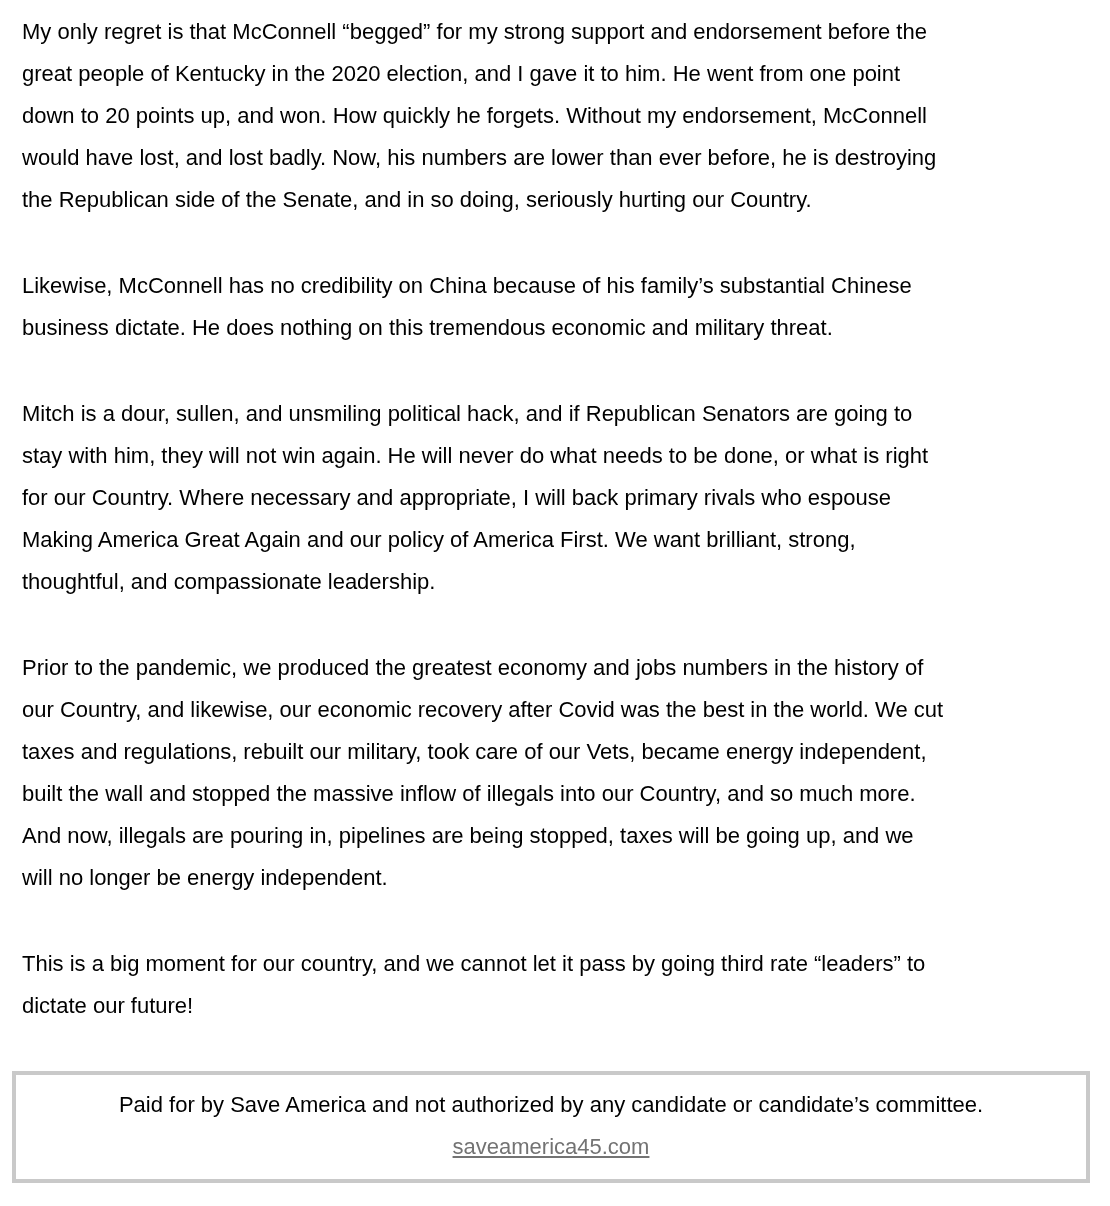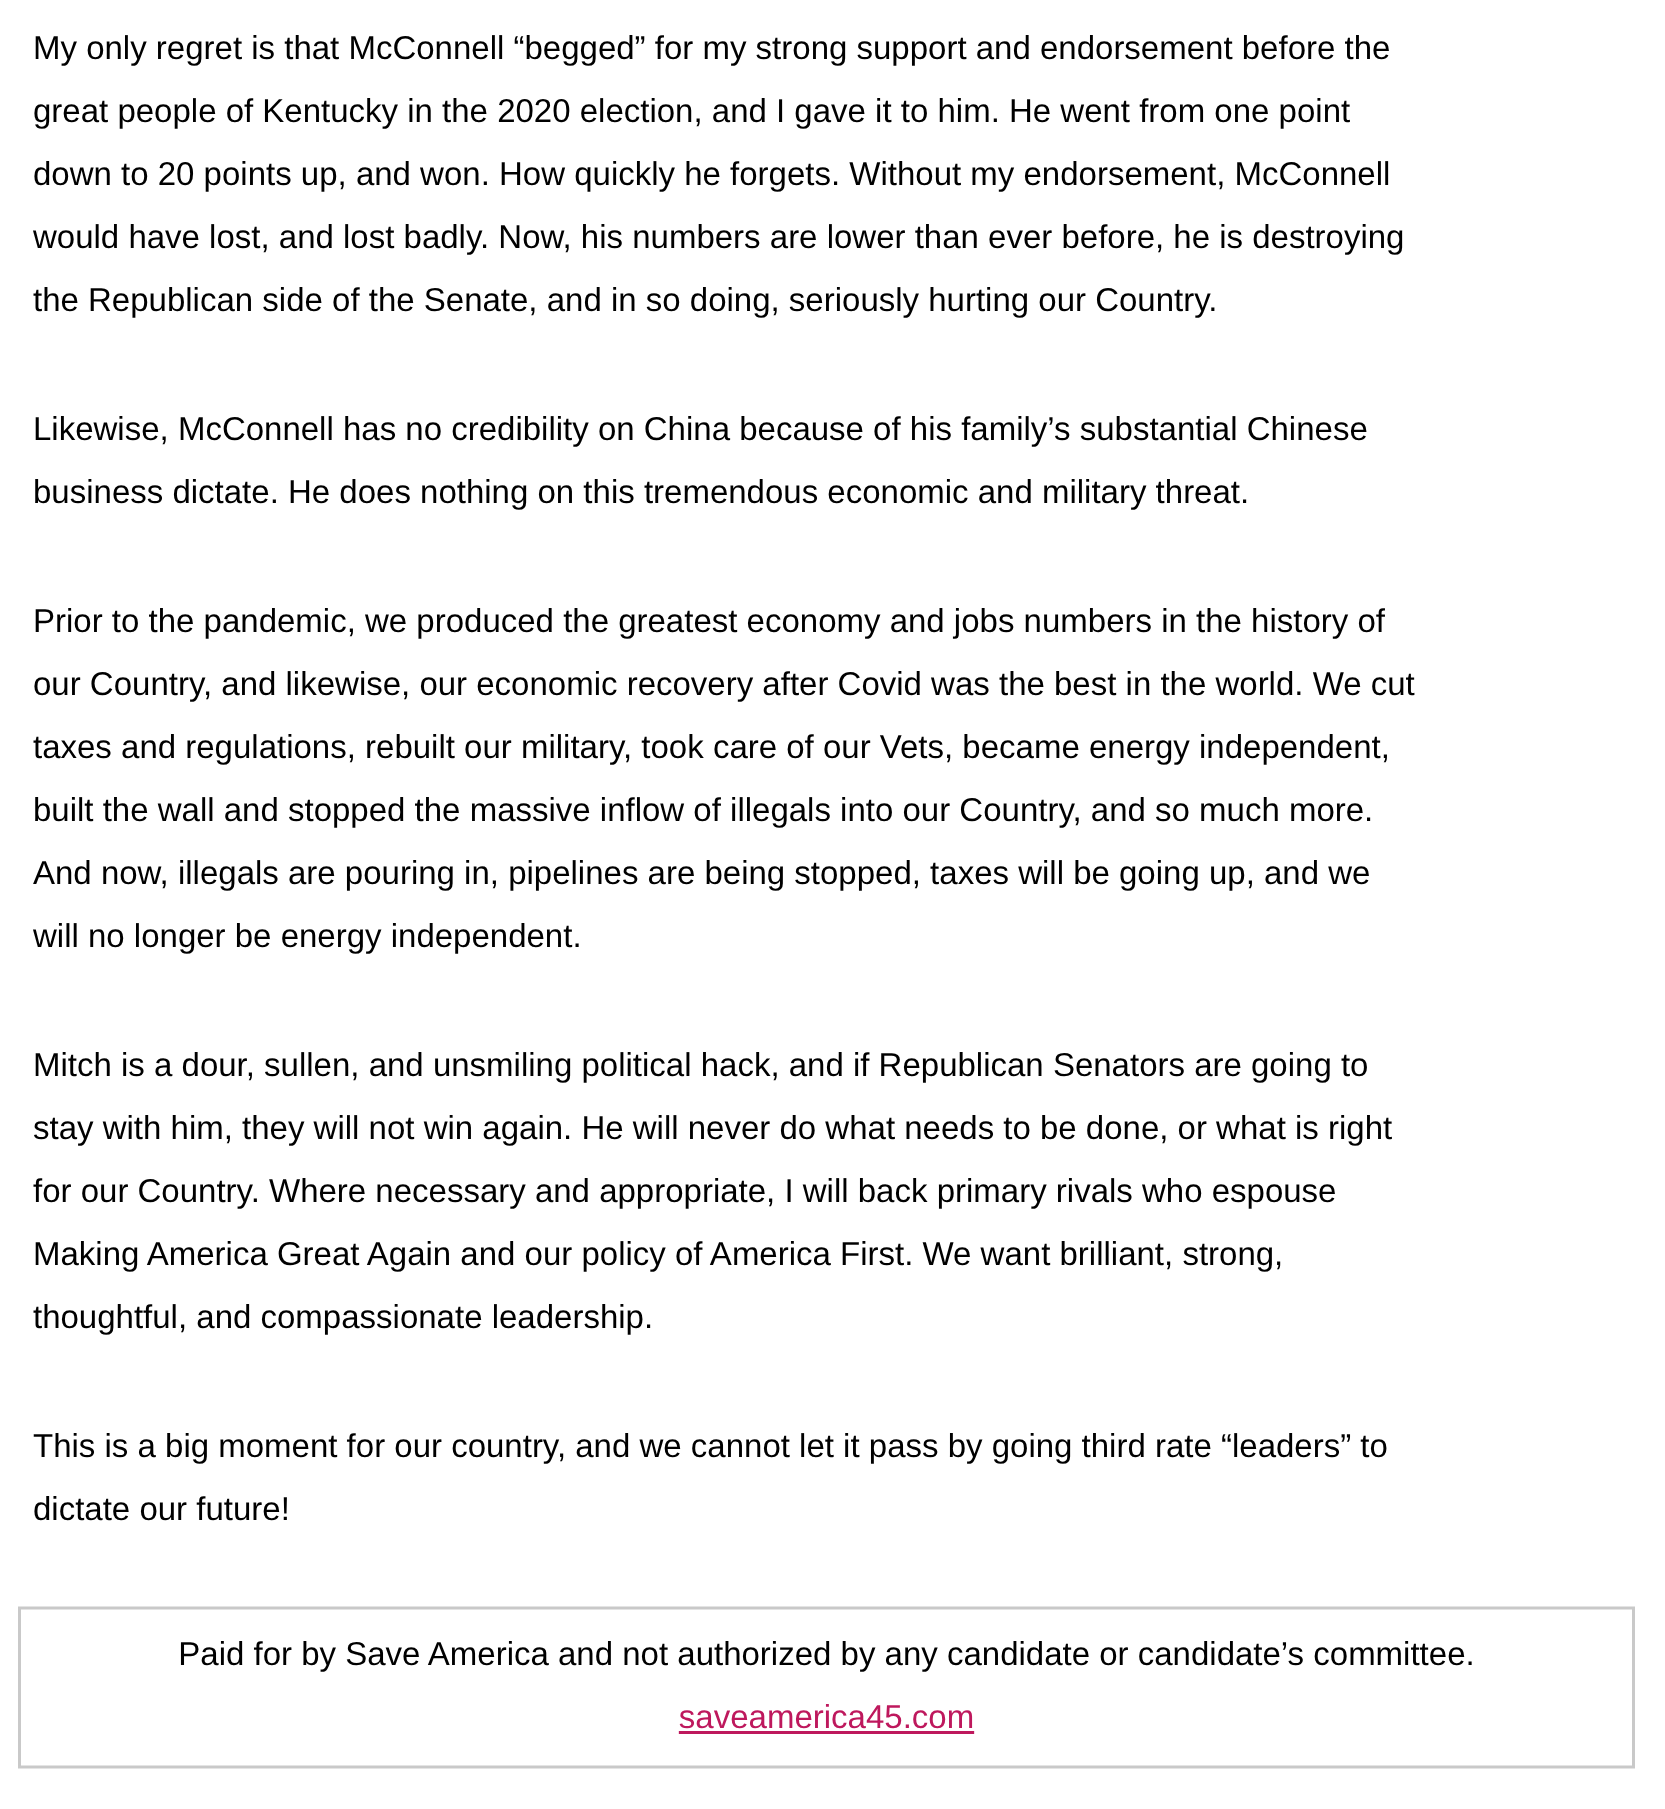--- a/index.html
+++ b/index.html
@@ -26,21 +26,21 @@
     line-height: 42px;
     text-align: left;
   }
   .para {
     margin: 0 0 44px 0;
     white-space: pre-line; 
   }
   .footer-box {
     box-sizing: border-box;
     margin: 2px 20px 0 12px;
-    border: 2px solid #701a75;
+    border: 4px solid #701a75;
     background: #ffffff;
     text-align: center;
     font-size: 22px;
     line-height: 42px;
     padding: 9px 10px 11px;
   }
   .footer-disclaimer {
     margin: 0;
   }
   .footer-link-line {
@@ -59,35 +59,35 @@
 
   <div class="content">
 
   <p class="para">My only regret is that McConnell “begged” for my strong support and endorsement before the
 great people of Kentucky in the 2020 election, and I gave it to him. He went from one point
 down to 20 points up, and won. How quickly he forgets. Without my endorsement, McConnell
 would have lost, and lost badly. Now, his numbers are lower than ever before, he is destroying
 the Republican side of the Senate, and in so doing, seriously hurting our Country.</p>
       <p class="para">Likewise, McConnell has no credibility on China because of his family’s substantial Chinese
 business dictate. He does nothing on this tremendous economic and military threat.</p>
+      <p class="para">Mitch is a dour, sullen, and unsmiling political hack, and if Republican Senators are going to
+stay with him, they will not win again. He will never do what needs to be done, or what is right
+for our Country. Where necessary and appropriate, I will back primary rivals who espouse
+Making America Great Again and our policy of America First. We want brilliant, strong,
+thoughtful, and compassionate leadership.</p>
       <p class="para">Prior to the pandemic, we produced the greatest economy and jobs numbers in the history of
 our Country, and likewise, our economic recovery after Covid was the best in the world. We cut
 taxes and regulations, rebuilt our military, took care of our Vets, became energy independent,
 built the wall and stopped the massive inflow of illegals into our Country, and so much more.
 And now, illegals are pouring in, pipelines are being stopped, taxes will be going up, and we
 will no longer be energy independent.</p>
-      <p class="para">Mitch is a dour, sullen, and unsmiling political hack, and if Republican Senators are going to
-stay with him, they will not win again. He will never do what needs to be done, or what is right
-for our Country. Where necessary and appropriate, I will back primary rivals who espouse
-Making America Great Again and our policy of America First. We want brilliant, strong,
-thoughtful, and compassionate leadership.</p>
       <p class="para">This is a big moment for our country, and we cannot let it pass by going third rate “leaders” to
 dictate our future!</p>
     </div>
 
   <div class="footer-box" style="border-color: rgb(201, 201, 201);">
     <div class="footer-disclaimer">Paid for by Save America and not authorized by any candidate or candidate’s committee.</div>
     <div class="footer-link-line">
-      <a href="#" class="footer-link" style="color: #be185d;">saveamerica45.com</a>
+      <a href="#" class="footer-link" style="color: #737373;">saveamerica45.com</a>
     </div>
   </div>
 
 </div>
 
 </body></html>

